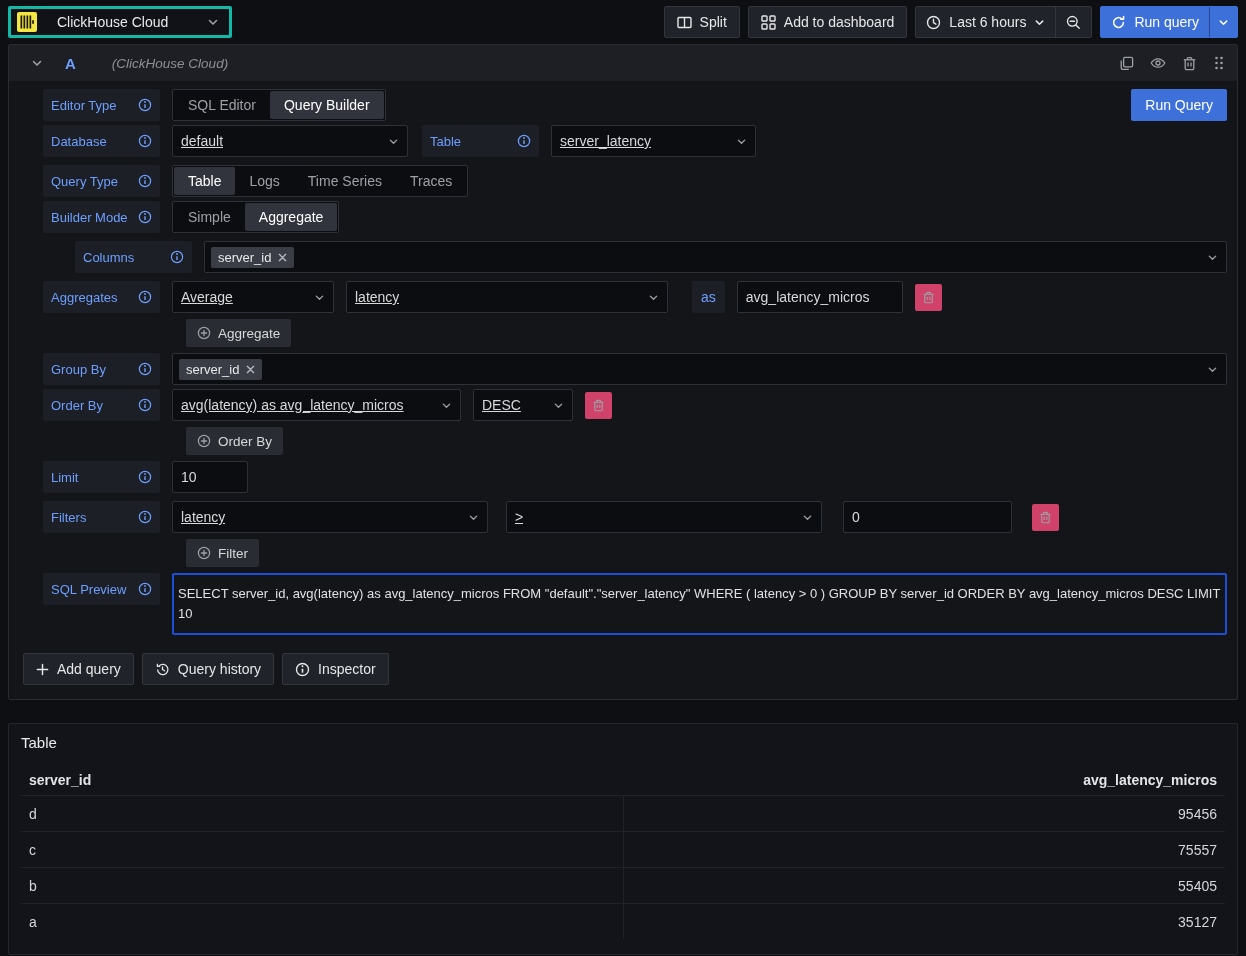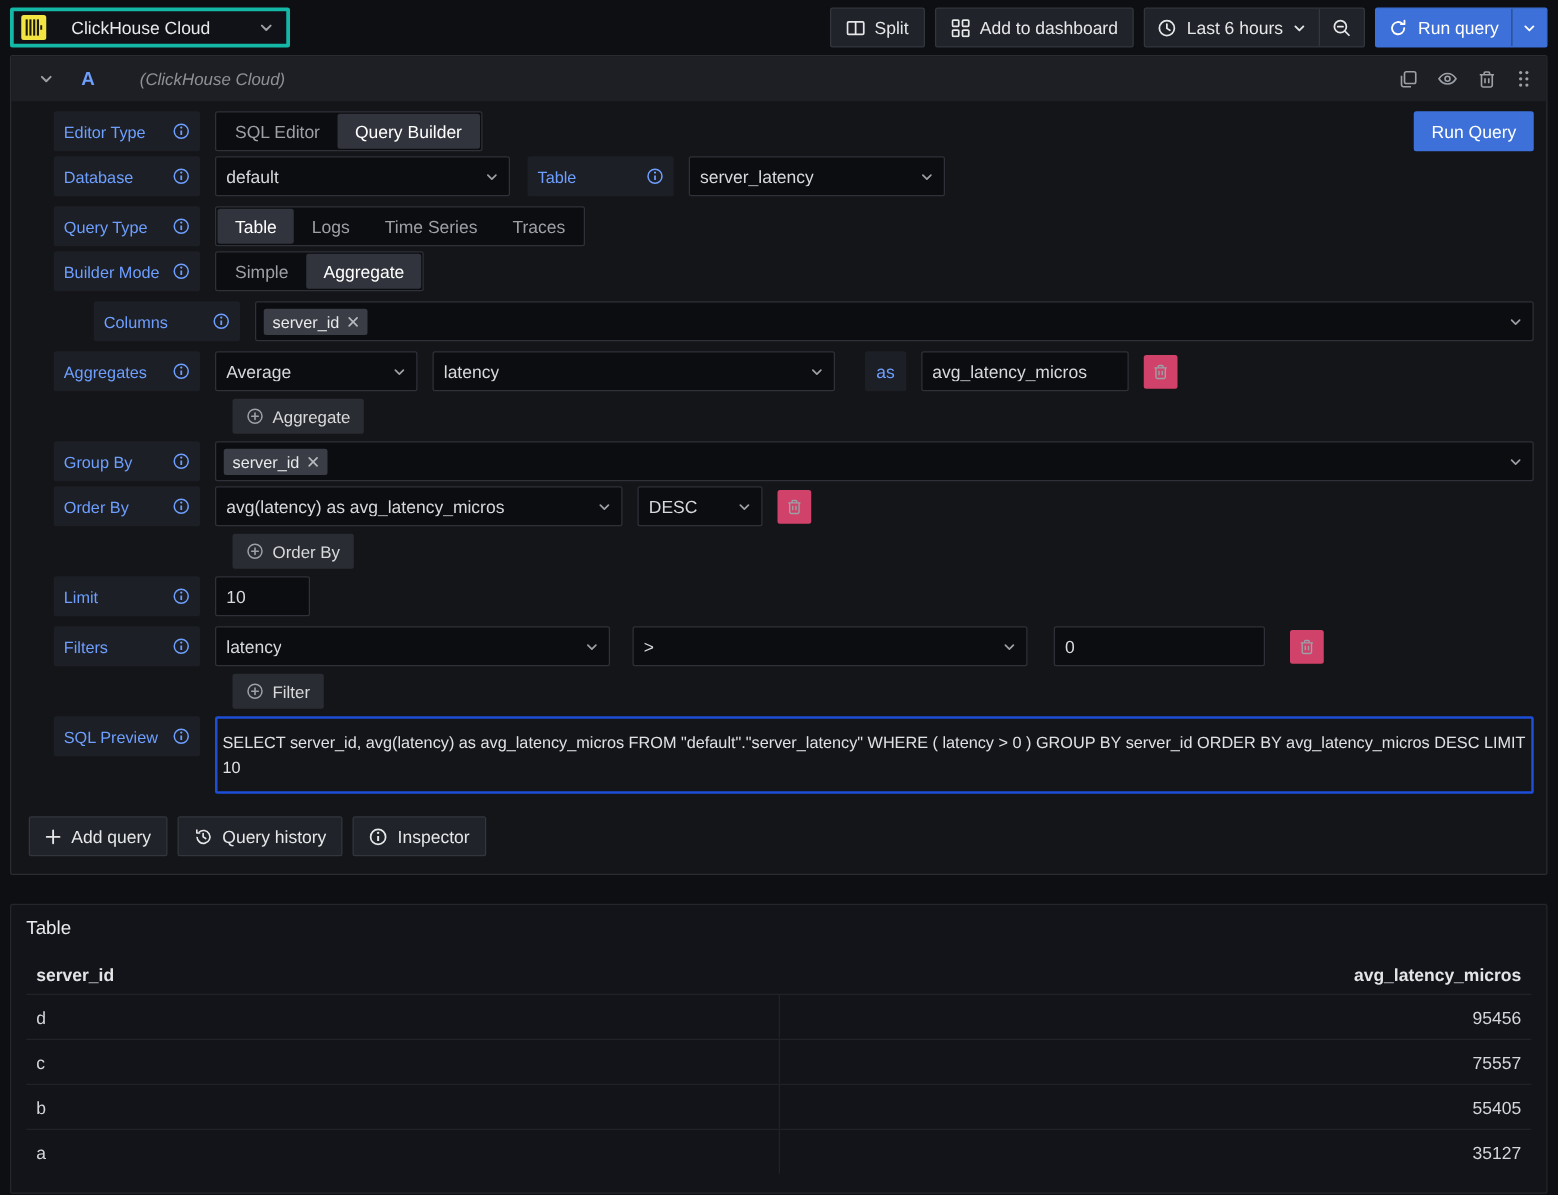--- a/index.html
+++ b/index.html
@@ -34,21 +34,21 @@
 
   .q-body { position:relative; padding:8px 10px 2px 34px; }
   .qrow { display:flex; align-items:center; gap:12px; margin-bottom:4px; }
   .qrow.top { align-items:flex-start; }
   .qrow.sub { padding-left:143px; margin:6px 0 6px 0; }
   .label-cell { display:flex; align-items:center; justify-content:space-between; width:117px; min-width:117px; height:32px; padding:0 8px; background:#1c1f26; border-radius:2px; color:#6e9fff; font-size:13px; font-weight:500; }
   .label-cell .icon { color:#6e9fff; }
 
   .ctrl { display:flex; align-items:center; height:32px; background:#0c0d11; border:1px solid #2e3138; border-radius:2px; font-size:14px; color:#d8d9da; }
   .select { justify-content:space-between; padding:0 8px; cursor:pointer; gap:8px; }
-  .select .val { white-space:nowrap; overflow:hidden; }
+  .select .val { white-space:nowrap; overflow:hidden;text-decoration:underline; }
   .input { padding:0 8px; }
   .input input { background:transparent; border:none; outline:none; color:#d8d9da; font-size:14px; font-family:"Liberation Sans", sans-serif; width:100%; }
   .multi { flex:1; justify-content:space-between; padding:0 8px 0 6px; cursor:pointer; }
   .chip { display:flex; align-items:center; gap:7px; background:#3a3d45; border-radius:2px; padding:3px 7px; font-size:13px; color:#e8e9ea; }
   .chip .icon { cursor:pointer; color:#b7b9be; }
 
   .radio-group { display:inline-flex; align-items:stretch; height:32px; background:#0c0d11; border:1px solid #2e3138; border-radius:2px; padding:1px; }
   .radio-opt { display:flex; align-items:center; padding:0 14px; font-size:14px; font-weight:400; color:#9da0a6; border-radius:2px; cursor:pointer; white-space:nowrap; }
   .radio-opt.active { background:#31343c; color:#ffffff; }
 
@@ -435,21 +435,21 @@
       <div class="label-cell">
         <span>Order By</span>
         <span class="icon">
             <svg width="14" height="14" viewBox="0 0 14 14">
               <circle cx="7" cy="7" r="5.6" fill="none" stroke="currentColor" stroke-width="1.2"></circle>
               <line x1="7" y1="6.3" x2="7" y2="10" stroke="currentColor" stroke-width="1.4"></line>
               <circle cx="7" cy="4" r="0.9" fill="currentColor"></circle>
             </svg>
           </span>
       </div>
-      <div class="ctrl select" style="width:326px;">
+      <div class="ctrl select" style="width:289px;">
         <span class="val">avg(latency) as avg_latency_micros</span>
         <span class="icon">
             <svg width="11" height="11" viewBox="0 0 12 12">
               <path d="M2.5 4.5 6 8l3.5-3.5" fill="none" stroke="currentColor" stroke-width="1.5" stroke-linecap="round" stroke-linejoin="round"></path>
             </svg>
           </span>
       </div>
       <div class="ctrl select" style="width:100px;">
         <span class="val">DESC</span>
         <span class="icon">

